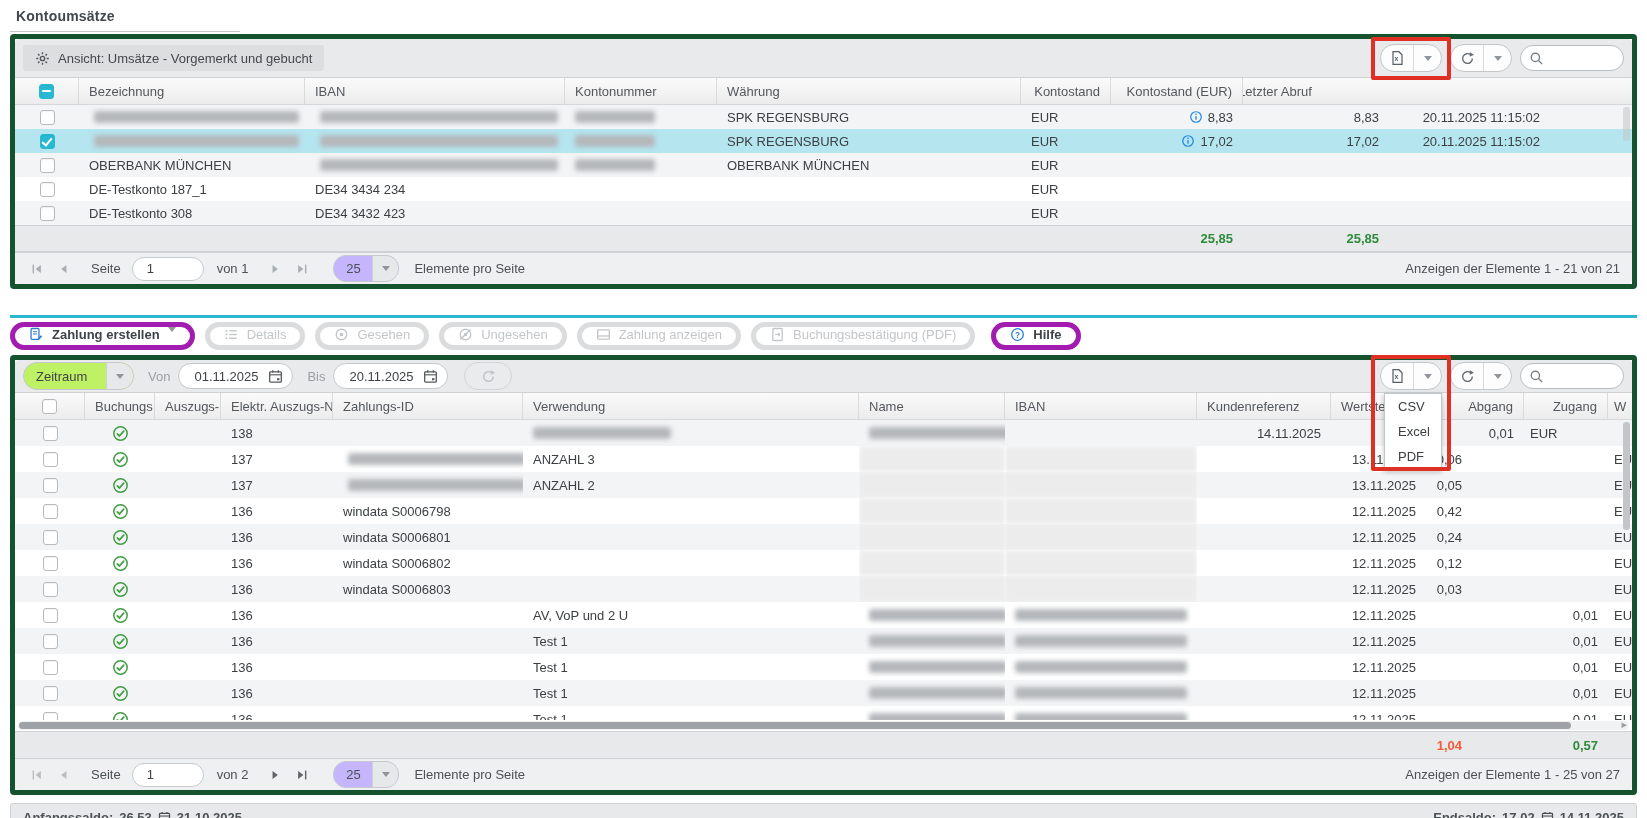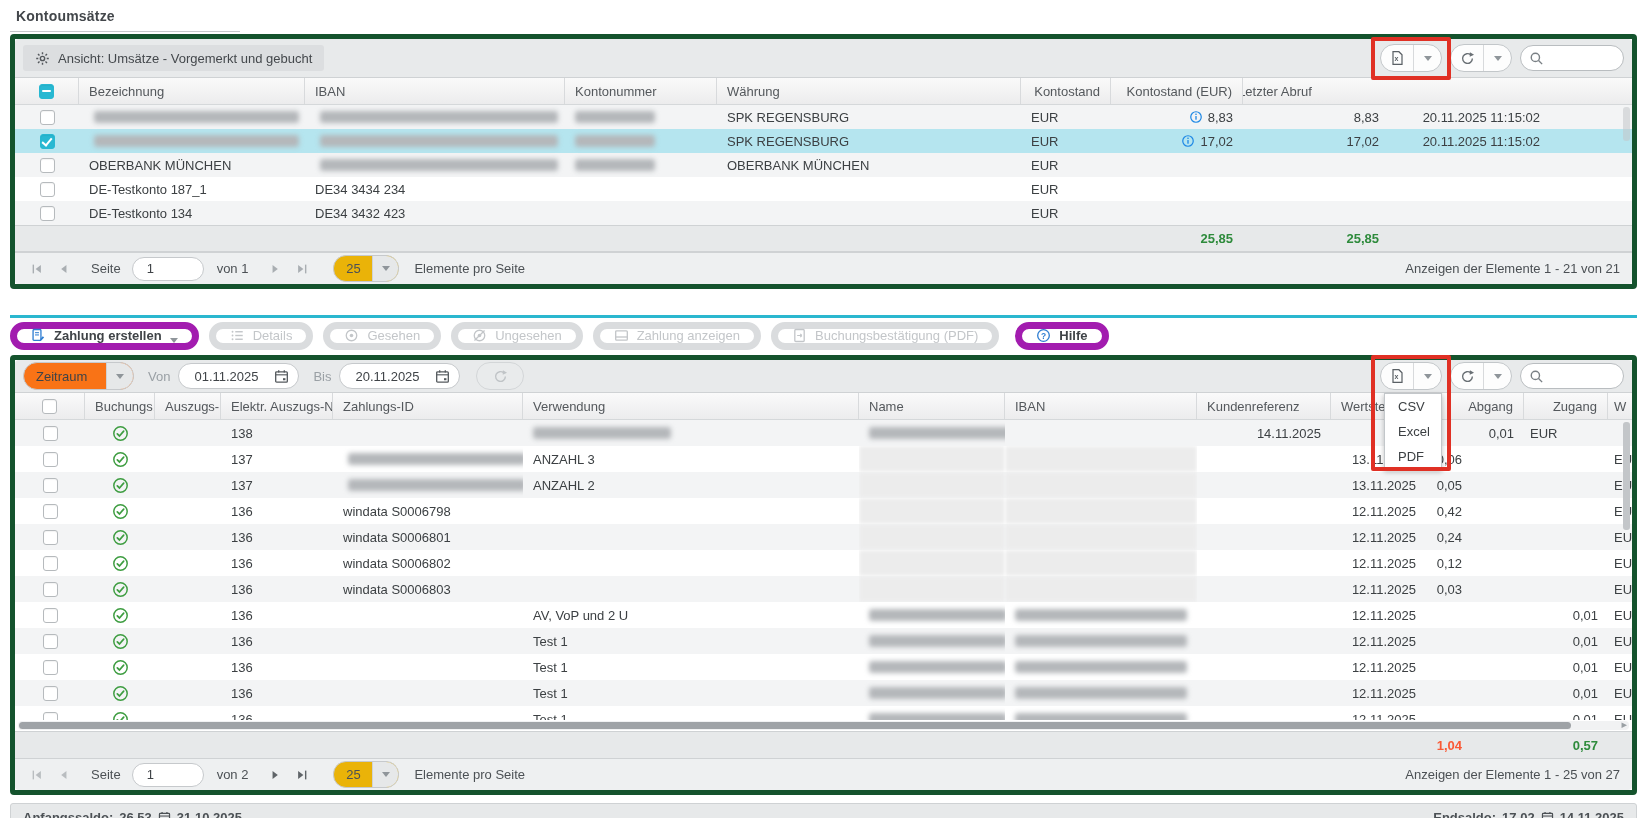--- a/index.html
+++ b/index.html
@@ -18,26 +18,26 @@
            gap:8px;padding:0 12px;font-size:13px;color:#44484c;font-family:inherit;cursor:pointer}
   
   .split{display:flex;height:26px;border:1px solid #c3c7ca;border-radius:14px;background:#fdfdfd;overflow:hidden}
   .split .seg{width:32px;display:flex;align-items:center;justify-content:center;cursor:pointer}
   .split .seg + .seg{border-left:1px solid #d8dadc;width:27px}
   .caret{width:0;height:0;border-left:4.5px solid transparent;border-right:4.5px solid transparent;
          border-top:5.5px solid #8f959a;display:inline-block}
   .searchpill{display:flex;align-items:center;height:26px;border:1px solid #b9bdc0;border-radius:14px;
               background:#fff;padding:0 8px;gap:5px;width:104px;box-sizing:border-box}
   .searchpill input{border:0;outline:0;width:70px;font-size:13px;font-family:inherit;background:transparent}
-  .selpill{display:flex;height:26px;border:1px solid #c6c9cc;border-radius:14px;background:#f97316;overflow:hidden;align-items:stretch}
+  .selpill{display:flex;height:26px;border:1px solid #c6c9cc;border-radius:14px;background:#bef264;overflow:hidden;align-items:stretch}
   .selpill .val{padding:0 12px;display:flex;align-items:center;min-width:58px;color:#3f4347}
   .selpill .caretseg{width:26px;background:#e6e8e9;border-left:1px solid #cfd2d4;display:flex;align-items:center;justify-content:center}
   .flabel{color:#9aa0a5}
   .datefield{display:flex;align-items:center;border:1px solid #c6c9cc;border-radius:14px;background:#fff;
-             height:26px;padding:0 9px 0 13px;gap:6px;box-sizing:border-box}
+             height:26px;padding:0 9px 0 13px;gap:0;box-sizing:border-box}
   .datefield input{border:0;outline:0;width:72px;font-size:13px;font-family:inherit;color:#3f4347;background:transparent}
   .refreshpill{width:46px;height:26px;border:1px solid #d3d6d8;border-radius:14px;background:#e9ebec;
                display:flex;align-items:center;justify-content:center}
   
   .redwrap{position:relative}
   .redframe{position:absolute;left:-9px;top:-7px;right:-9px;bottom:-8px;border:4px solid #e03024;
             border-radius:2px;z-index:60;pointer-events:none}
   .redframe.tall{bottom:-81px}
   .menu{position:absolute;top:31px;left:4px;width:56px;background:#fff;border:1px solid #c3c7ca;
         box-shadow:0 2px 5px rgba(0,0,0,.25);z-index:55}
@@ -77,28 +77,28 @@
   
   .sumrow{height:25px;background:#e7e9ea;border-top:1px solid #cfd2d4;border-bottom:1px solid #cfd2d4;
           font-weight:bold}
   .sumrow .green{color:#2e8b3c}
   .sumrow .orange{color:#fa5a36}
   .pagebar{height:31px;background:#eef0f1;display:flex;align-items:center;padding:0 12px;gap:7px;
            font-size:13px;color:#4c5155;border-radius:0 0 4px 4px}
   .pgbtn{background:none;border:0;padding:0 3px;display:flex;align-items:center;cursor:pointer}
   .pginput{width:72px;height:24px;border:1px solid #c6c9cc;border-radius:13px;padding:0 0 0 14px;
            font-size:13px;font-family:inherit;color:#3f4347;outline:0;box-sizing:border-box}
-  .sizesel{display:flex;height:25px;border:1px solid #c6c9cc;border-radius:13px;background:#eab308;overflow:hidden;margin-left:14px}
+  .sizesel{display:flex;height:25px;border:1px solid #c6c9cc;border-radius:13px;background:#c4b5fd;overflow:hidden;margin-left:14px}
   .sizesel .val{width:38px;display:flex;align-items:center;justify-content:center}
   .sizesel .caretseg{width:25px;background:#e6e8e9;border-left:1px solid #cfd2d4;display:flex;align-items:center;justify-content:center}
   .rangetxt{margin-left:auto;color:#4b5054}
   
   .cyanline{height:3px;background:#2ab7cf;margin-top:26px}
   .actions{display:flex;gap:10px;margin-top:4px}
-  .abtn{height:28px;border:7px solid #a21caf;border-radius:14px;background:#fff;display:flex;align-items:flex-end;
+  .abtn{height:28px;border:5px solid #a21caf;border-radius:14px;background:#fff;display:flex;align-items:flex-start;
         gap:8px;padding:0 14px;font-size:13px;color:#3f4347;font-weight:bold;font-family:inherit;cursor:pointer}
   .abtn.disabled{color:#c3c6c9;font-weight:normal;border-color:#dadcde;cursor:default}
   
   .vscroll{position:absolute;right:2px;top:2px;width:7px;bottom:2px;pointer-events:none}
   .vthumb{width:7px;border-radius:3px;background:#c3c6c9}
   .hscroll{height:9px;margin:1px 3px;background:#f1f2f3;border-radius:4px;position:relative}
   .hthumb{position:absolute;left:1px;top:1px;height:7px;width:1552px;background:#9fa3a7;border-radius:4px}
   .harrow{position:absolute;right:2px;top:-3px;color:#9aa0a4;font-size:11px}
   
   .footerbar{height:26px;margin-top:8px;background:#e7e9ea;border:1px solid #cfd2d4;border-radius:3px;
@@ -291,21 +291,21 @@
             </div>
             <div class="cell r"></div>
             <div class="cell r pad-lr"></div>
           </div>
 
           <div class="row acct-grid">
             <div class="cell c">
               <span class="cb" able="true"></span>
             </div>
             <div class="cell">
-              <span>DE-Testkonto 134</span>
+              <span>DE-Testkonto 308</span>
             </div>
             <div class="cell">
               <span>DE34 3432 423</span>
             </div>
             <div class="cell"></div>
             <div class="cell"></div>
             <div class="cell">EUR</div>
             <div class="cell r">
 
               <span></span>

